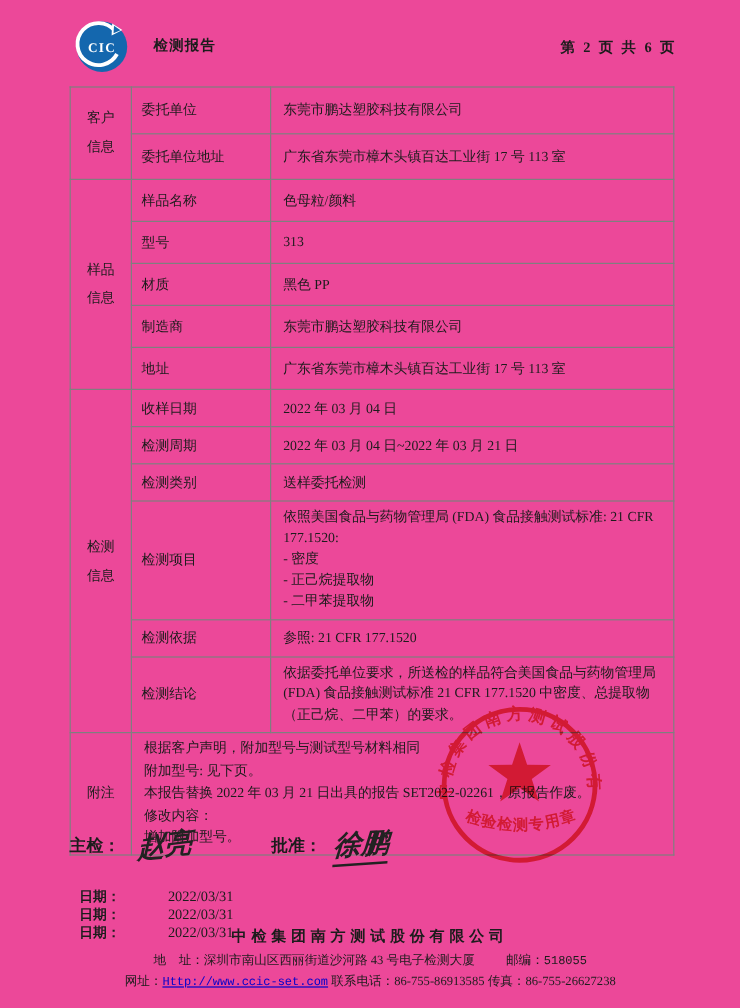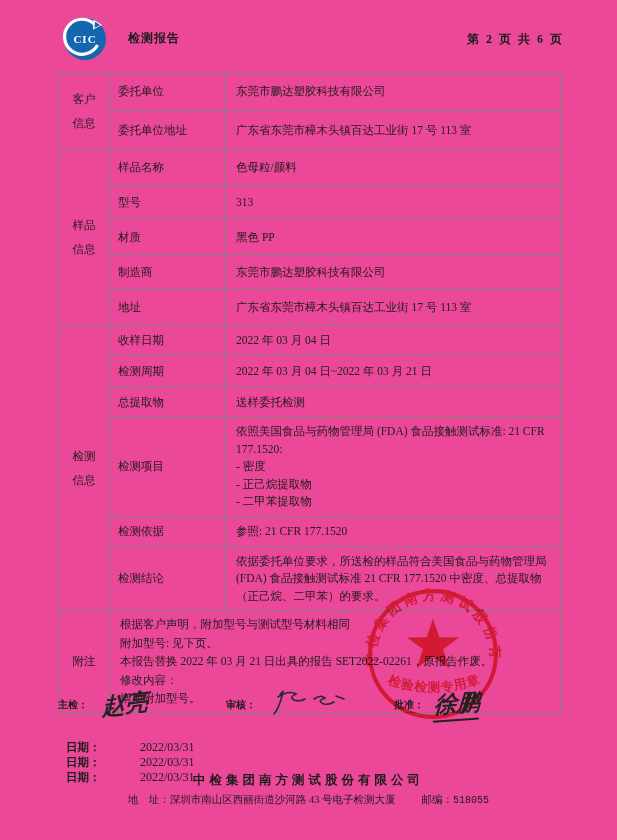--- a/index.html
+++ b/index.html
@@ -28,21 +28,21 @@
   td.val.mline{padding:5px 10px;}
   td.concl{padding:5px 10px;line-height:17.5px;}
   td.notes{padding:4px 10px;vertical-align:top;}
   td.notes div{line-height:18.5px;}
   
   .stamp{position:absolute;left:362px;top:583px;width:142px;height:142px;
          mix-blend-mode:multiply;opacity:.88;pointer-events:none;}
   
   .sig-row{position:absolute;left:58px;top:688px;width:504px;display:flex;}
   .sig-col{width:168px;display:flex;align-items:center;}
-  .sig-label{font-size:10px;font-weight:600;white-space:nowrap;}
+  .sig-label{font-size:14px;font-weight:600;white-space:nowrap;}
   .handwritten{
     display:inline-block;font-size:23px;font-weight:bold;font-style:italic;
     transform:rotate(-7deg) skewX(-6deg);margin-left:14px;color:#222;
   }
   .handwritten.approve{border-bottom:2px solid #222;transform:rotate(-4deg) skewX(-8deg);margin-left:10px;}
   .scribble{margin-left:10px;margin-top:-8px;}
   .date-row{position:absolute;left:66px;top:740px;width:504px;display:flex;flex-direction:column;}
   .date-col{width:168px;display:flex;align-items:baseline;}
   .date-label{font-size:11.5px;font-weight:600;white-space:nowrap;}
   .date-val{flex:1;text-align:center;font-size:12px;}
@@ -118,21 +118,21 @@
         <div>信息</div>
       </td>
       <td class="field">收样日期</td>
       <td class="val">2022 年 03 月 04 日</td>
     </tr>
     <tr class="h26">
       <td class="field">检测周期</td>
       <td class="val">2022 年 03 月 04 日~2022 年 03 月 21 日</td>
     </tr>
     <tr class="h26">
-      <td class="field">总提取物</td>
+      <td class="field">检测类别</td>
       <td class="val">送样委托检测</td>
     </tr>
     <tr>
       <td class="field">检测项目</td>
       <td class="val mline">
         <div>依照美国食品与药物管理局 (FDA) 食品接触测试标准: 21 CFR</div>
         <div>177.1520:</div>
         <div>- 密度</div>
         <div>- 正己烷提取物</div>
         <div>- 二甲苯提取物</div>
@@ -176,26 +176,20 @@
       <textPath href="#sealArc" startOffset="0">检验检测专用章</textPath>
     </text>
   </svg>
 
   <div class="sig-row">
     <div class="sig-col">
       <span class="sig-label">主检：</span>
       <span class="handwritten">赵亮</span>
     </div>
     <div class="sig-col">
-      <span class="sig-label">审核：</span>
-      <svg class="scribble" width="84" height="36" viewBox="0 0 84 36">
-        <path d="M14 12 q5 -8 2 1 q-3 12 -8 18 M12 14 q11 -7 18 -3 q-7 3 -2 6 q6 2 11 -1 M48 16 q7 -5 11 -1 q-9 3 -1 6 q6 1 10 -2 M70 13 l8 3" stroke="#2a2a2a" fill="none" stroke-width="1.6" stroke-linecap="round"></path>
-      </svg>
-    </div>
-    <div class="sig-col">
       <span class="sig-label">批准：</span>
       <span class="handwritten approve">徐鹏</span>
     </div>
   </div>
 
   <div class="date-row">
     <div class="date-col">
       <span class="date-label">日期：</span>
       <span class="date-val">2022/03/31</span>
     </div>
@@ -207,15 +201,20 @@
       <span class="date-label">日期：</span>
       <span class="date-val">2022/03/31</span>
     </div>
   </div>
 
   <div class="footer">
     <div class="footer-company">中检集团南方测试股份有限公司</div>
     <div class="footer-line">
       <span>地　址：</span><span>深圳市南山区西丽街道沙河路 43 号电子检测大厦</span><span class="gap-left">邮编：</span><span class="mono">518055</span>
     </div>
+    <div class="footer-line">
+      <span>网址：</span><span class="mono weblink">Http://www.ccic-set.com</span>
+      <span>联系电话：</span><span>86-755-86913585</span>
+      <span>传真：</span><span>86-755-26627238</span>
+    </div>
   </div>
 
 </div>
 
 </body></html>

